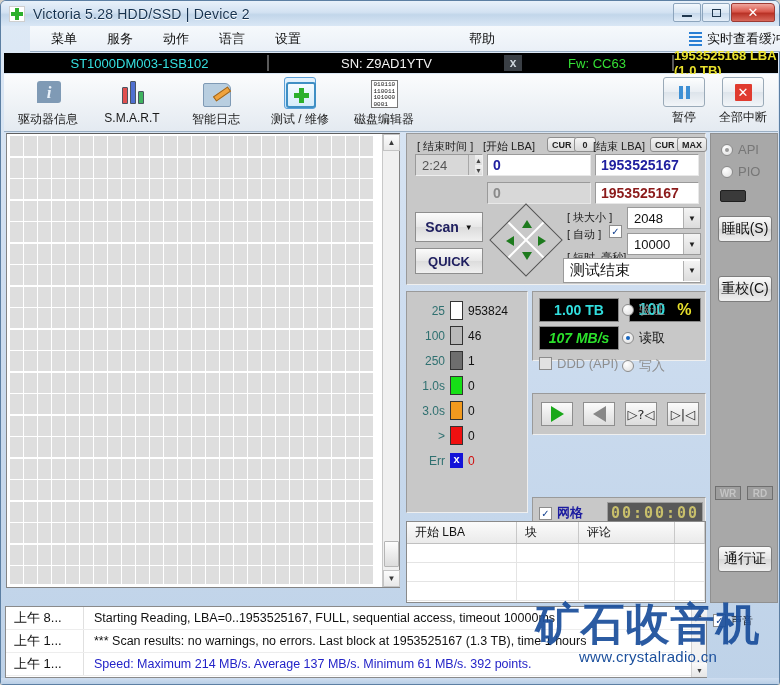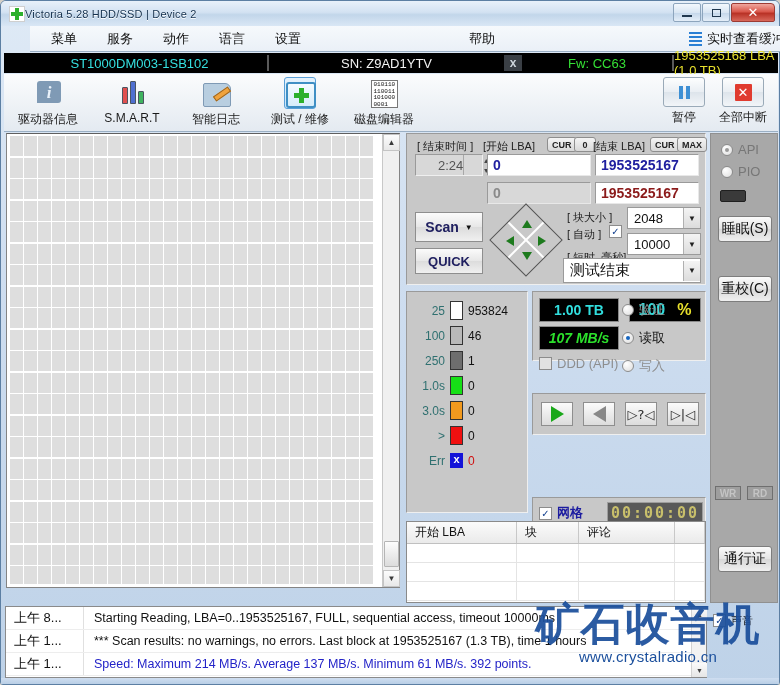--- a/index.html
+++ b/index.html
@@ -27,21 +27,21 @@
   .app-icon {
     width:16px; height:16px; margin-left:8px; position:relative;
     background:#fff; border:1px solid #cfcfcf;
   }
   .app-icon::before, .app-icon::after {
     content:""; position:absolute; background:#2cb02c;
   }
   .app-icon::before { left:5px; top:1px; width:4px; height:12px; }
   .app-icon::after { left:1px; top:5px; width:12px; height:4px; }
   .title-text {
-    font-size:11px; color:#16324f;
+    margin-left:8px; font-size:14px; color:#16324f;
     text-shadow:0 1px 0 #fff; letter-spacing:.2px;
   }
   .winbtns { position:absolute; right:4px; top:2px; display:flex; gap:1px; }
   .winbtn {
     width:28px; height:19px; border:1px solid #8da5bd; border-radius:2px;
     background:linear-gradient(180deg,#f3f8fd 0%,#d9e6f3 50%,#c3d6ea 51%,#e4eef8 100%);
     display:flex; align-items:center; justify-content:center;
     font-size:11px; color:#20384f;
   }
   .winbtn.close {
@@ -78,21 +78,21 @@
     position:absolute; left:3px; top:52px; width:774px; height:20px;
     background:#000; display:flex; align-items:center;
     font-size:13px; font-family:"Liberation Sans",sans-serif;padding-left:8px;
   }
   .devcell { display:flex; align-items:center; justify-content:center; height:100%; }
   .dev-model { width:255px; color:#35e0e0; }
   .dev-sep { width:2px; height:16px; background:#5a5a5a; }
   .dev-sn { width:235px; color:#f2f2f2; }
   .dev-x { width:18px; color:#cfd6dc; font-weight:bold; font-size:12px; background:#3a3f45; height:16px;}
   .dev-fw { width:150px; color:#35e035; }
-  .dev-lba { flex:1; color:#e8e02c; }
+  .dev-lba { flex:1; color:#e8e02c;font-weight:bold; }
 
   
   .toolbar {
     position:absolute; left:3px; top:73px; width:774px; height:58px;
     background:linear-gradient(180deg,#fbfcfd 0%,#eef2f6 55%,#e4eaf1 100%);
     border-bottom:1px solid #9aafc4;
   }
   .tb-item {
     position:absolute; top:3px; width:84px; text-align:center;
     font-size:12px; color:#1a1a1a;
@@ -200,21 +200,21 @@
   }
   .txtin.blue { color:#2020a0; }
   .txtin.red  { color:#8b1a1a; }
   .txtin.dim  { background:#d8d8d8; color:#8a8a8a; }
 
   .spin {
     position:absolute; background:#d8d8d8; border:1px solid #9a9a9a;
     border-right-color:#efefef; border-bottom-color:#efefef;
     height:22px; display:flex; align-items:center;
   }
-  .spin span { padding-left:22px; font-size:13px; color:#555; }
+  .spin span { padding-left:6px; font-size:13px; color:#555; }
   .spin .arrows {
     margin-left:auto; width:14px; height:20px; border-left:1px solid #a8a8a8;
     display:flex; flex-direction:column;
   }
   .spin .arrows b {
     flex:1; display:flex; align-items:center; justify-content:center;
     font-size:7px; color:#444; background:linear-gradient(180deg,#f2f2f2,#dcdcdc);
   }
 
   .minibtn {

